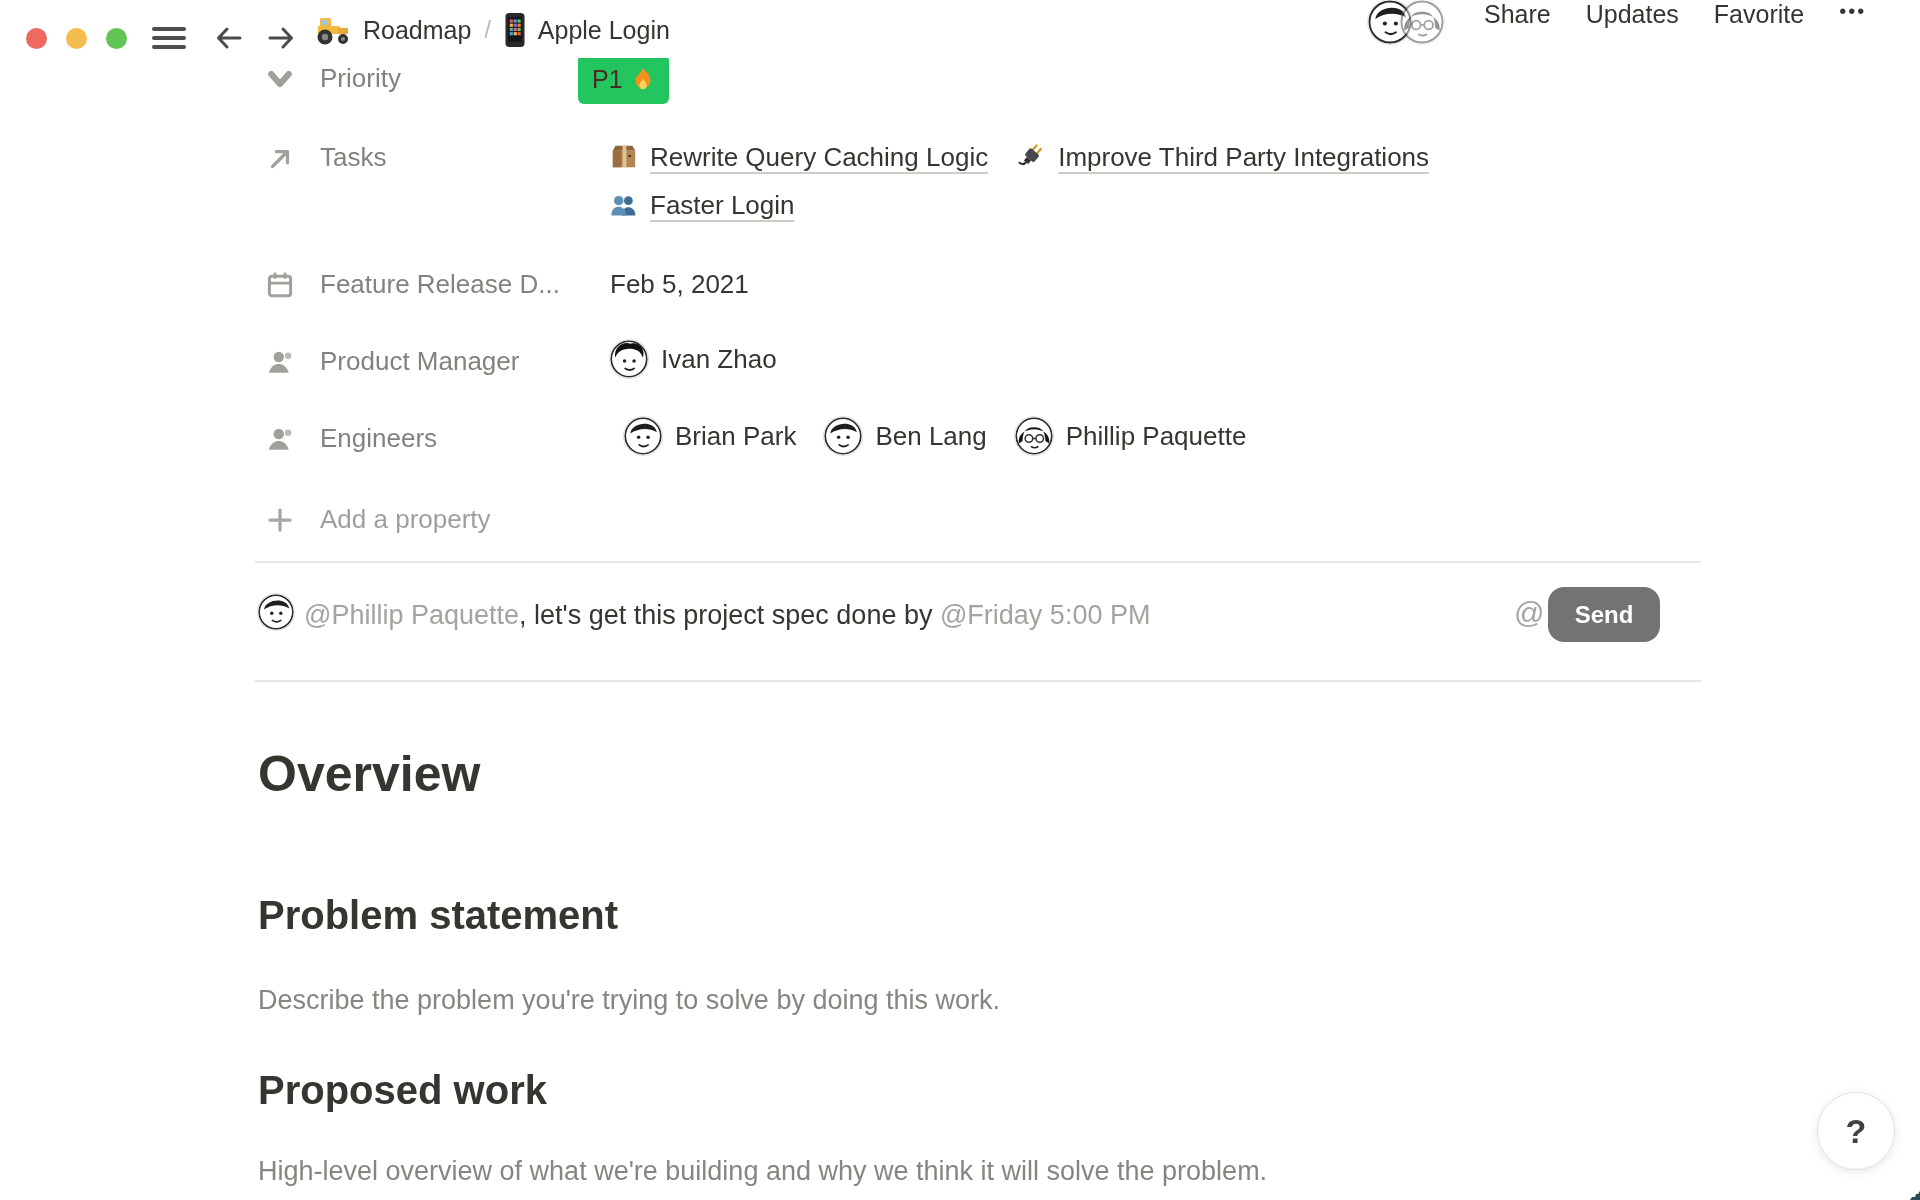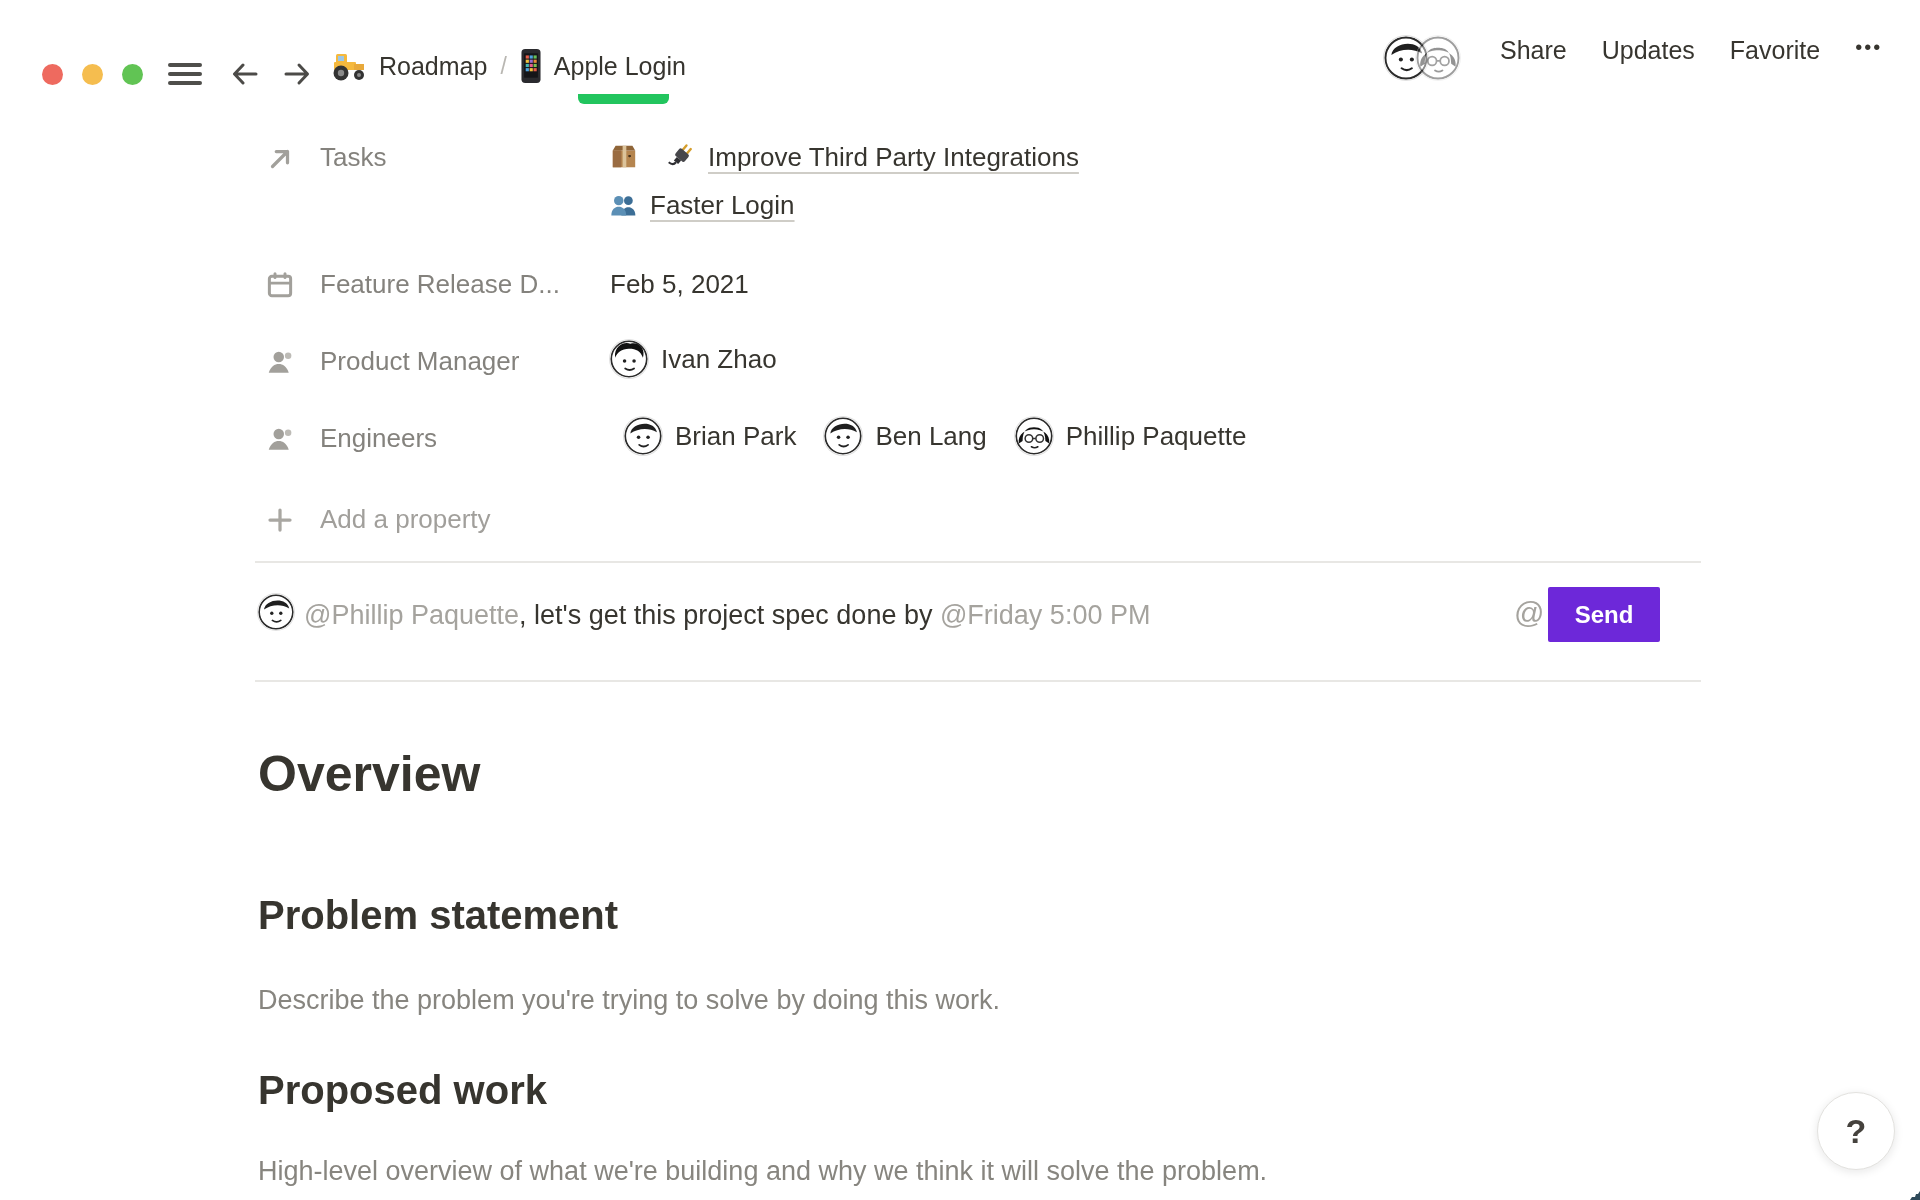--- a/index.html
+++ b/index.html
@@ -1,19 +1,19 @@
 <!DOCTYPE html>
 <html><head>
 <meta charset="utf-8">
 <style>
   html,body{margin:0;padding:0;width:1920px;height:1200px;overflow:hidden;background:#fff;
     font-family:"Liberation Sans","DejaVu Sans",sans-serif;color:#37352F;}
   .abs{position:absolute;}
   
-  .topbar{position:absolute;left:16px;top:0;width:1573px;height:58px;background:#fff;z-index:50;margin-top:36px;}
+  .topbar{position:absolute;left:0;top:0;width:1573px;height:58px;background:#fff;z-index:50;}
   .tl{position:absolute;top:28px;width:21px;height:21px;border-radius:50%;}
   .hamburger span{display:block;width:34px;height:4px;background:#4F4E4B;border-radius:2px;margin:5px 0;}
   .nav-arrow{position:absolute;top:21px;width:34px;height:34px;}
   .crumb{font-size:25px;color:#37352F;white-space:nowrap;}
   .crumb-sep{color:#B9B7B2;font-size:23px;}
   .top-actions span.lbl{font-size:25px;color:#37352F;cursor:default;}
   .avatar{border-radius:50%;overflow:hidden;background:#fff;box-shadow:0 0 0 1px rgba(0,0,0,.12);}
   .av-fade{opacity:.45;filter:grayscale(1);}
   
   .prop-icon{position:absolute;left:265px;width:30px;height:30px;color:#A2A09B;}
@@ -23,22 +23,22 @@
   .tag{position:absolute;left:578px;display:inline-flex;align-items:center;gap:8px;height:50px;
     padding:0 14px;border-radius:6px;background:#22c55e;color:#4A2B24;font-size:25px;}
   .pagelink{display:inline-flex;align-items:center;gap:12px;}
   .pagelink .t{text-decoration:underline;text-decoration-color:#CFCDC7;text-decoration-thickness:1.5px;
     text-underline-offset:6px;color:#37352F;}
   .person{display:inline-flex;align-items:center;gap:13px;}
   .divider{position:absolute;left:255px;width:1446px;height:2px;background:#E8E7E4;}
   
   .comment-text{font-size:27px;line-height:34px;white-space:nowrap;}
   .mention{color:#A5A39E;}
-  .send-btn{position:absolute;left:1548px;top:587px;width:112px;height:55px;border:none;border-radius:2px;
-    background:#6d28d9;color:#fff;font-size:24px;font-weight:bold;font-family:inherit;}
+  .send-btn{position:absolute;left:1548px;top:587px;width:112px;height:55px;border:none;border-radius:16px;
+    background:#737373;color:#fff;font-size:24px;font-weight:bold;font-family:inherit;}
   .at-btn{position:absolute;left:1514px;top:596px;font-size:30px;color:#A5A39E;}
   
   .h1{position:absolute;left:258px;font-size:50px;font-weight:bold;color:#37352F;}
   .h2{position:absolute;left:258px;font-size:40px;font-weight:bold;color:#37352F;}
   .ph{position:absolute;left:258px;font-size:27px;color:#87857F;}
   .help{position:absolute;left:1817px;top:1092px;width:76px;height:76px;border-radius:50%;background:#fff;
     border:1px solid #E3E2DF;box-shadow:0 2px 10px rgba(15,15,15,.10);display:flex;align-items:center;
     justify-content:center;font-size:34px;font-weight:bold;color:#45423D;}
   svg{display:block;}
 </style>
@@ -99,20 +99,21 @@
     <div class="prop-val" style="top:140px;display:flex;gap:30px;">
       <span class="pagelink">
         <svg width="28" height="28" viewBox="0 0 30 30">
           <rect x="3" y="8" width="24" height="18" fill="#B5854F"></rect>
           <rect x="3" y="8" width="9" height="18" fill="#9A6C42"></rect>
           <polygon points="3,8 27,8 24,3 6,3" fill="#8F6538"></polygon>
           <rect x="13.5" y="3" width="4" height="23" fill="#DCC39A"></rect>
           <circle cx="21" cy="14" r="1.2" fill="#4a3category1, 320"></circle>
           <circle cx="21" cy="14" r="1.2" fill="#4a351f"></circle>
         </svg>
+        <span class="t">Rewrite Query Caching Logic</span>
       </span>
       <span class="pagelink">
         <svg width="28" height="28" viewBox="0 0 30 30">
           <g transform="rotate(40 15 13)">
             <path d="M12 2 v7 M18 2 v7" stroke="#D59E2C" stroke-width="2.6" stroke-linecap="round"></path>
             <rect x="8.5" y="8" width="13" height="10" rx="2" fill="#47474B"></rect>
             <rect x="12" y="18" width="6" height="5" fill="#2F2F33"></rect>
             <path d="M15 23 q0 5 -6 5" stroke="#2F2F33" stroke-width="2.2" fill="none"></path>
           </g>
         </svg>

